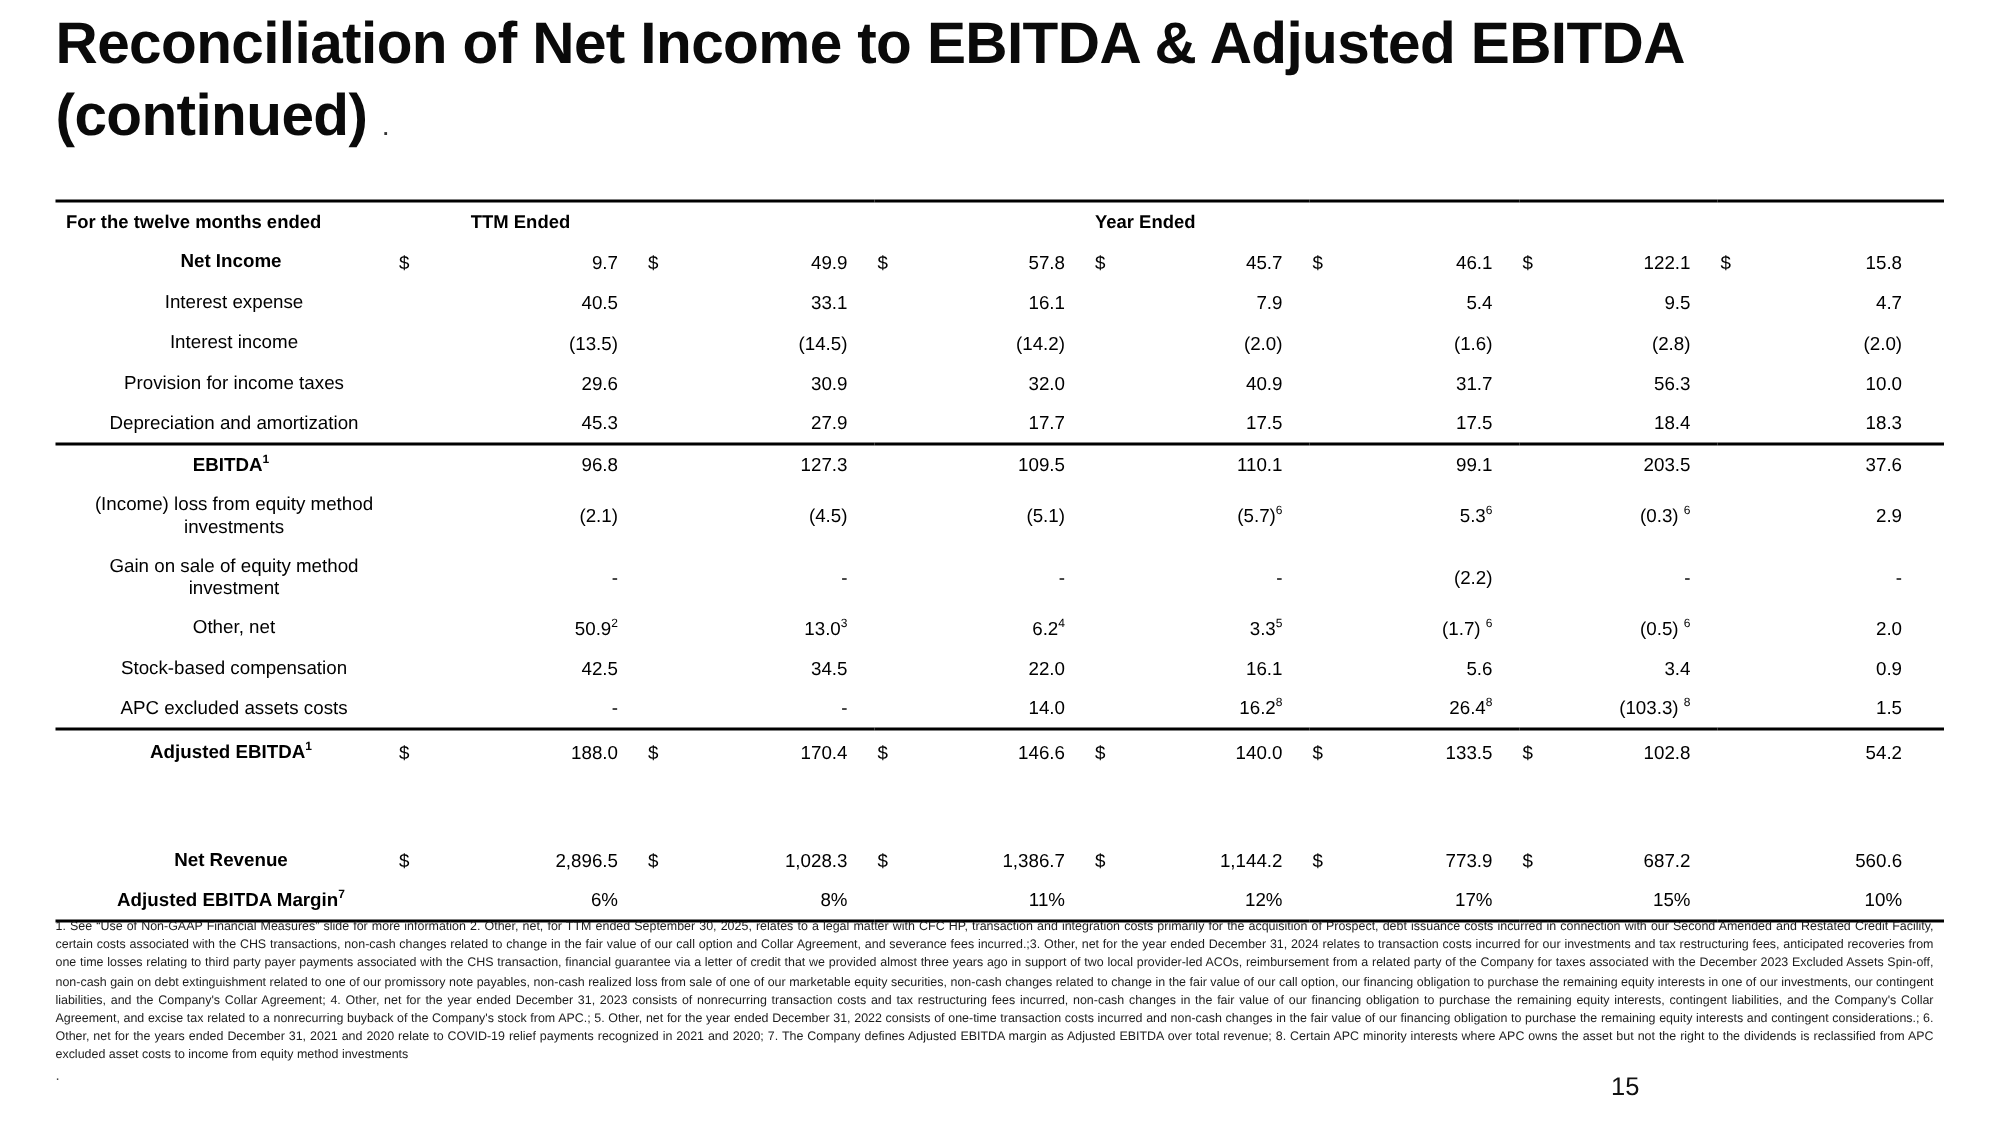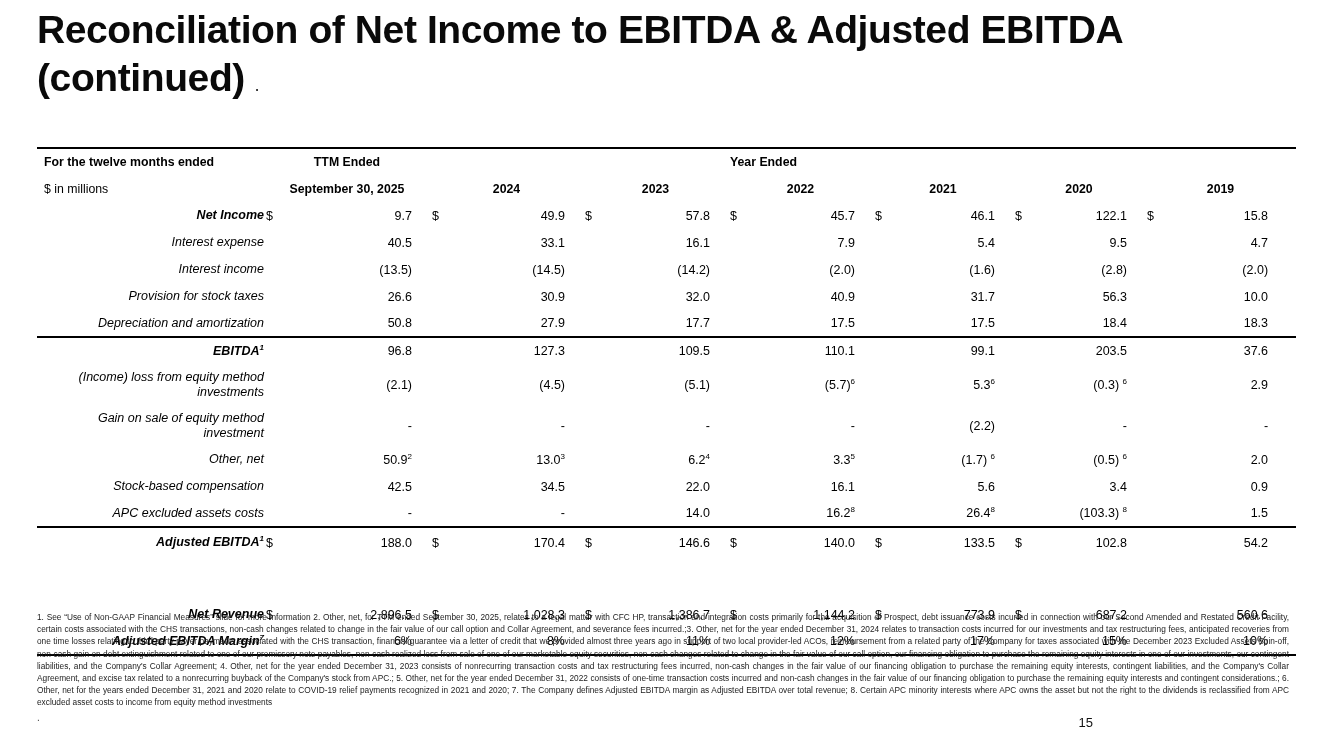--- a/index.html
+++ b/index.html
@@ -8,31 +8,31 @@
   .slide { position:relative; width:1107px; height:749px; background:#fff; }
 
   
   .title-wrap { position:absolute; left:37px; top:6px; width:1280px; }
   .title { font-size:39px; font-weight:800; letter-spacing:-0.4px; line-height:1.22; color:#0a0a0a; }
   .title-dot { font-size:13px; color:#333; vertical-align:baseline; }
 
   
   .table-wrap { position:absolute; left:37px; top:133px; width:1259px; }
   table { border-collapse:collapse; width:1259px; table-layout:fixed;
-    border-top:2px solid #000; font-size:12.5px;margin-top:14px; }
+    border-top:2px solid #000; font-size:12.5px; }
   th, td { font-weight:normal; vertical-align:middle; padding:0; }
 
   thead th { height:27px; text-align:center; font-weight:bold; font-size:12.3px; }
   thead th.lbl { text-align:left; padding-left:7px; }
   thead th.sub { font-weight:normal; }
   thead th.ye { text-align:left; }
   thead th.ye span { padding-left:300px; display:inline-block;text-align:right; }
 
   tbody td { height:27px; }
-  td.lbl { text-align:right; padding-left:7px; line-height:1.15;font-style:italic; }
+  td.lbl { text-align:center; padding-left:7px; line-height:1.15; }
   tr.ind td.lbl { padding-left:11px; }
   tr.bold td.lbl { font-weight:bold; }
   td.num { text-align:right; }
   td.num .cellflex { display:flex; justify-content:space-between; align-items:baseline; padding-right:18px; }
   td.num.lastcol .cellflex { padding-right:28px; }
   td.num .ds { text-align:left; padding-left:2px; min-width:8px; }
   td.num .v { flex:1; text-align:right; }
   sup { font-size:8px; vertical-align:super; line-height:0; }
 
   tr.wrap td { height:41px; }
@@ -40,21 +40,21 @@
   tr.rule-after-thick td { border-bottom:2.5px solid #000; }
   tr.spacer td { height:44px; }
   tr.tallrow td { height:30px; }
 
   
   .footnotes { position:absolute; left:37px; top:611px; width:1252px;
     font-size:8.3px; line-height:1.47; text-align:justify; color:#1c1c1c; }
   .stray-dot { position:absolute; left:37px; top:712px; font-size:10px; color:#444; }
 
   
-  .page-number { position:absolute; right:14px; top:715px; font-size:13px; color:#111; }
+  .page-number { position:absolute; right:14px; top:715px; font-size:17px; color:#111; }
 </style>
 </head>
 <body>
 
 <div class="slide">
 
   <div class="title-wrap">
     <h1 class="title"><span>Reconciliation of Net Income to EBITDA &amp; Adjusted EBITDA (continued)</span> <span class="title-dot">.</span></h1>
   </div>
 
@@ -69,30 +69,20 @@
           <col style="width:140px">
           <col style="width:132px">
           <col style="width:151px">
         </colgroup>
       <thead id="thead">
           <tr>
      <th class="lbl">For the twelve months ended</th>
      <th>TTM Ended</th>
      <th class="ye" colspan="6"><span>Year Ended</span></th>
    </tr>
-   <tr>
-     <th class="lbl sub">$ in millions</th>
-     <th>September 30, 2025</th>
-            <th>2024</th>
-            <th>2023</th>
-            <th>2022</th>
-            <th>2021</th>
-            <th>2020</th>
-            <th>2019</th>
-   </tr>
         </thead>
       <tbody id="tbody">
           <tr class="bold">
             <td class="lbl">Net Income</td>
             <td class="num">
               <span class="cellflex">
                 <span class="ds">$</span>
                 <span class="v">9.7</span>
               </span>
             </td>
@@ -217,25 +207,25 @@
               </span>
             </td>
             <td class="num lastcol">
               <span class="cellflex">
                 <span class="ds"></span>
                 <span class="v">(2.0)</span>
               </span>
             </td>
           </tr>
           <tr class="ind">
-            <td class="lbl">Provision for stock taxes</td>
-            <td class="num">
-              <span class="cellflex">
-                <span class="ds"></span>
-                <span class="v">26.6</span>
+            <td class="lbl">Provision for income taxes</td>
+            <td class="num">
+              <span class="cellflex">
+                <span class="ds"></span>
+                <span class="v">29.6</span>
               </span>
             </td>
             <td class="num">
               <span class="cellflex">
                 <span class="ds"></span>
                 <span class="v">30.9</span>
               </span>
             </td>
             <td class="num">
               <span class="cellflex">
@@ -266,21 +256,21 @@
                 <span class="ds"></span>
                 <span class="v">10.0</span>
               </span>
             </td>
           </tr>
           <tr class="ind rule-after">
             <td class="lbl">Depreciation and amortization</td>
             <td class="num">
               <span class="cellflex">
                 <span class="ds"></span>
-                <span class="v">50.8</span>
+                <span class="v">45.3</span>
               </span>
             </td>
             <td class="num">
               <span class="cellflex">
                 <span class="ds"></span>
                 <span class="v">27.9</span>
               </span>
             </td>
             <td class="num">
               <span class="cellflex">

